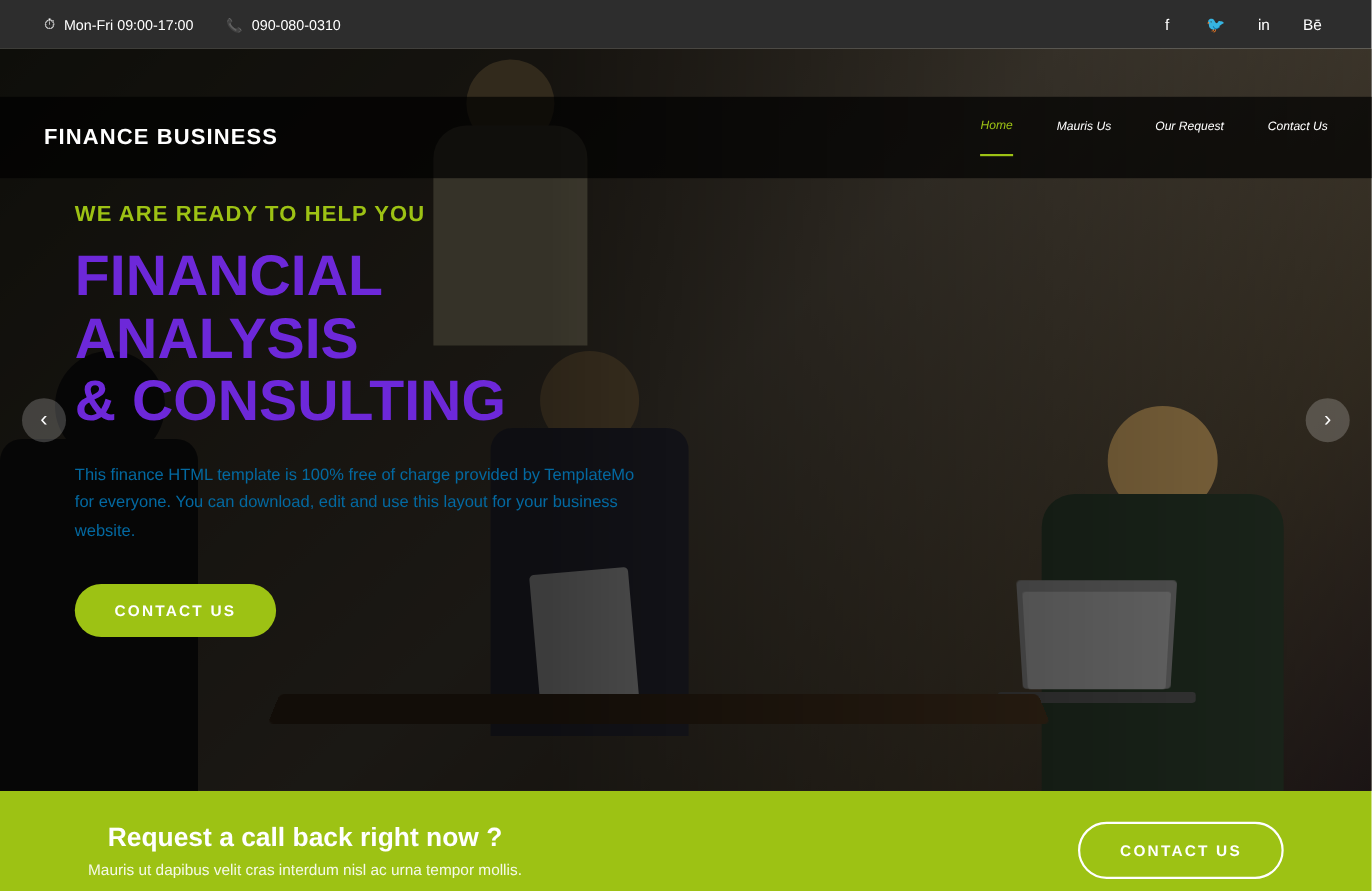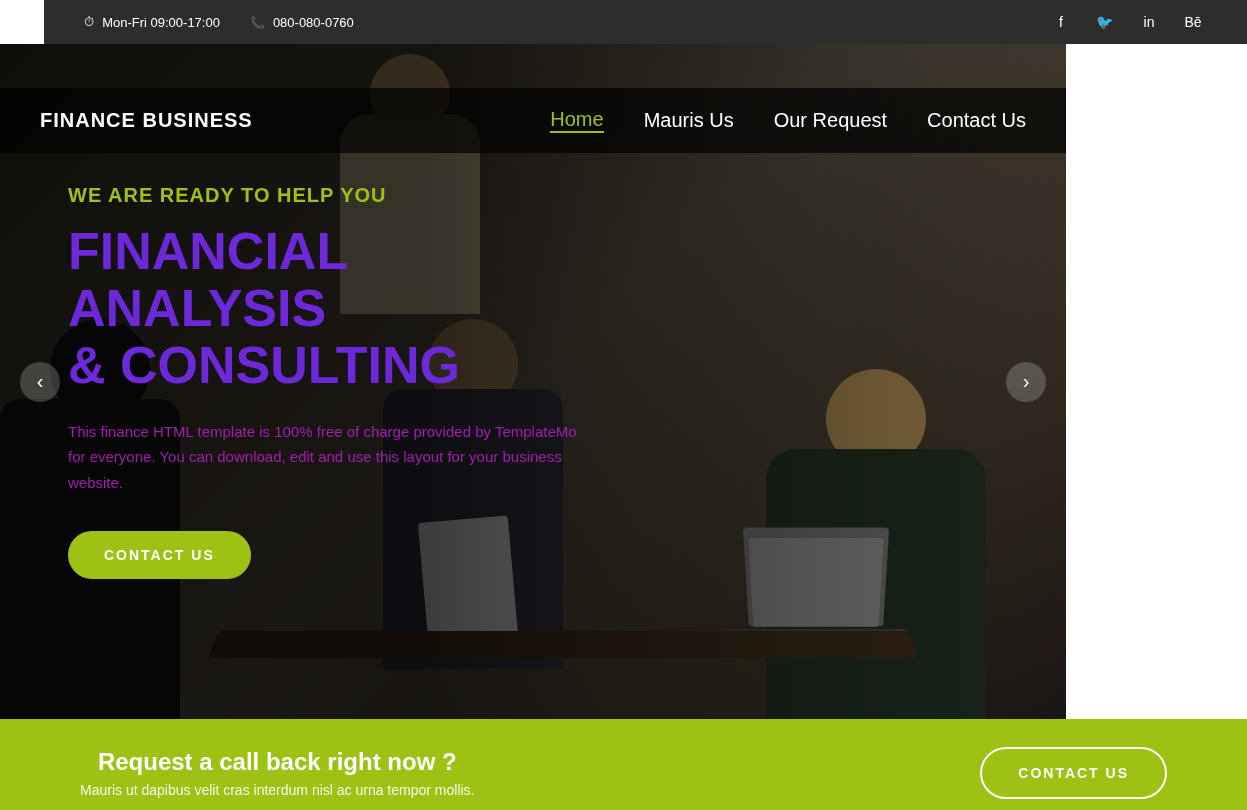--- a/index.html
+++ b/index.html
@@ -7,21 +7,20 @@
 
     
     .top-bar {
       background-color: #2d2d2d;
       color: #fff;
       display: flex;
       align-items: center;
       justify-content: space-between;
       padding: 8px 40px;
       font-size: 13px;
-      margin-left: 44px;
     }
     .top-bar-left { display: flex; gap: 30px; align-items: center; }
     .top-bar-item { display: flex; align-items: center; gap: 8px; }
     .top-bar-right { display: flex; gap: 16px; align-items: center; }
     .social-icon {
       width: 28px; height: 28px;
       display: flex; align-items: center; justify-content: center;
       color: #fff; font-size: 14px; cursor: pointer;
     }
 
@@ -40,34 +39,35 @@
     .brand {
       color: #fff;
       font-weight: 900;
       font-size: 20px;
       letter-spacing: 1px;
     }
     .nav-links { display: flex; gap: 40px; align-items: center; }
     .nav-link {
       color: #fff;
       text-decoration: none;
-      font-size: 20px;
+      font-size: 11px;
       font-weight: 500;
       cursor: pointer;
-      padding-bottom: 0;
+      padding-bottom: 20px;
+      font-style: italic;
     }
     .nav-link.active {
       color: #9dc214;
       border-bottom: 2px solid #9dc214;
     }
 
     
     .hero {
       position: relative;
-      width: 1066px;
+      width: 1247px;
       height: 675px;
       overflow: hidden;
       display: flex;
       align-items: center;
     }
     .hero-bg {
       position: absolute;
       inset: 0;
       background: linear-gradient(to right, rgba(0,0,0,0.75) 40%, rgba(0,0,0,0.35) 100%);
       z-index: 1;
@@ -96,21 +96,21 @@
     }
     .hero-title {
       color: #6d28d9;
       font-size: 52px;
       font-weight: 900;
       text-transform: uppercase;
       line-height: 1.1;
       margin-bottom: 24px;
     }
     .hero-desc {
-      color: #a21caf;
+      color: #0369a1;
       font-size: 15px;
       line-height: 1.7;
       margin-bottom: 36px;
       max-width: 520px;
     }
     .hero-btn {
       background-color: #9dc214;
       color: #fff;
       border: none;
       padding: 16px 36px;
@@ -184,21 +184,21 @@
 <body>
 
 <div class="top-bar">
   <div class="top-bar-left">
     <div class="top-bar-item">
       <span class="clock-icon"></span>
       <span>Mon-Fri 09:00-17:00</span>
     </div>
     <div class="top-bar-item">
       <span class="phone-icon"></span>
-      <span>080-080-0760</span>
+      <span>090-080-0310</span>
     </div>
   </div>
   <div class="top-bar-right">
     <div class="social-icon">f</div>
     <div class="social-icon">🐦</div>
     <div class="social-icon">in</div>
     <div class="social-icon">Bē</div>
   </div>
 </div>
 

